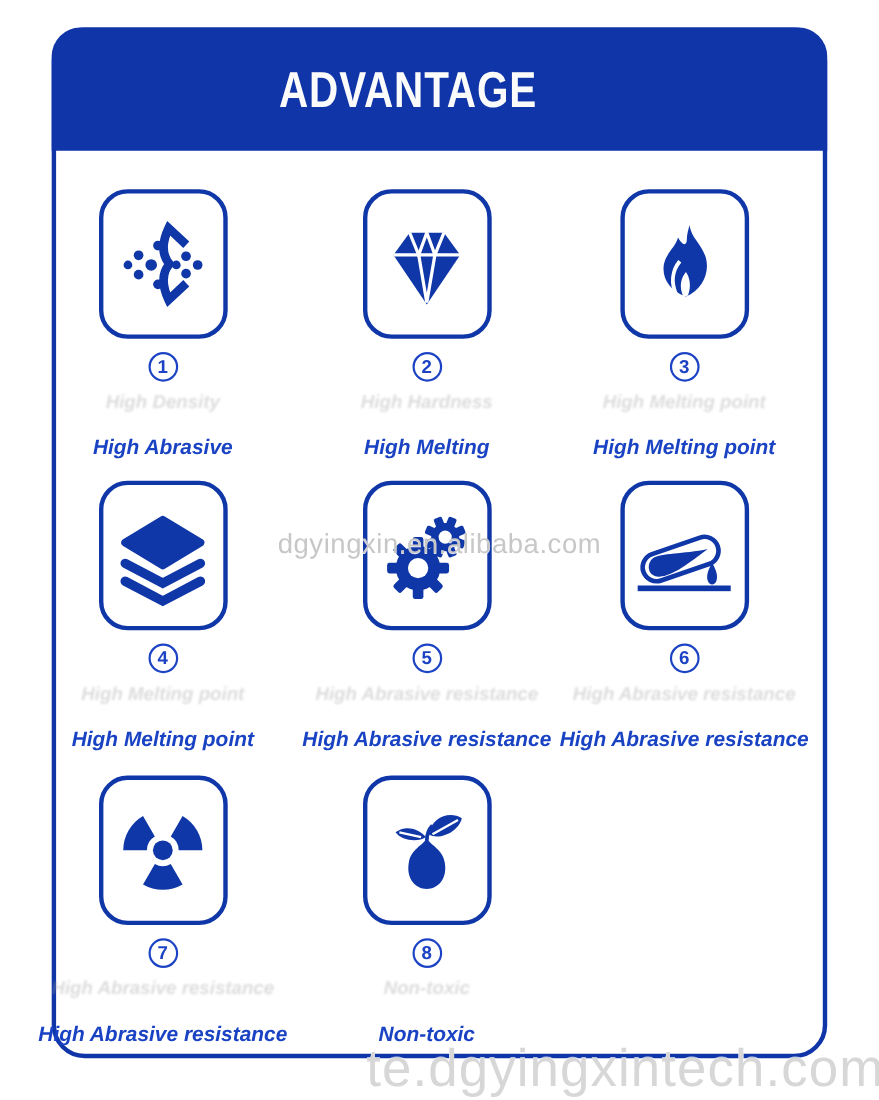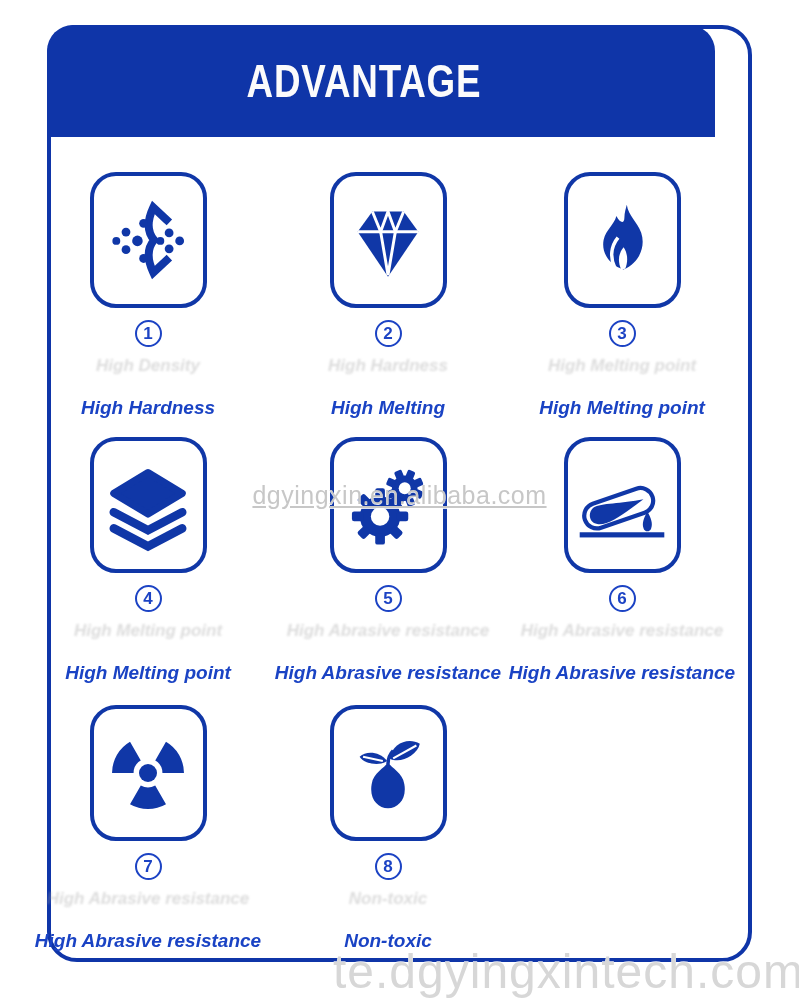--- a/index.html
+++ b/index.html
@@ -6,23 +6,23 @@
   .page {
     position:relative; width:799px; height:1000px; overflow:hidden;
     background:#ffffff; font-family:"Liberation Sans", sans-serif;
   }
   .card {
     position:absolute; left:47px; top:25px; width:705px; height:937px;
     border:4px solid #0f35a8; border-radius:30px; background:#ffffff;
     box-sizing:border-box; z-index:1;
   }
   .header {
-    position:absolute; left:47px; top:25px; width:644px; height:112px;
+    position:absolute; left:47px; top:25px; width:705px; height:112px;
     background:#0f35a8; border-radius:26px 26px 0 0;
-    display:flex; align-items:center; justify-content:center; z-index:2;padding-left:24px;
+    display:flex; align-items:center; justify-content:center; z-index:2;
   }
   .header-title {
     color:#fbfbfb; font-size:46px; font-weight:bold; letter-spacing:1px;
     transform:scaleX(.8) translateX(-36px); transform-origin:center;
     white-space:nowrap;
   }
   .cell {
     position:absolute; width:236px; display:flex; flex-direction:column;
     align-items:center; z-index:3;
   }
@@ -42,21 +42,21 @@
     font-size:17px; color:#9d9d9d; opacity:.35; filter:blur(1.2px);
     white-space:nowrap;
   }
   .lbl {
     margin-top:21px; font-style:italic; font-weight:bold; font-size:19px;
     color:#1a43c4; white-space:nowrap; height:22px;
   }
   .wm-center {
     position:absolute; left:50%; top:481px; transform:translateX(-50%);
     font-size:25px; color:#c7c7c7; letter-spacing:.5px; white-space:nowrap;
-    text-shadow:0 1px 0 rgba(255,255,255,.85); z-index:5;text-decoration:underline;
+    text-shadow:0 1px 0 rgba(255,255,255,.85); z-index:5;
   }
   .wm-bottom {
     position:absolute; left:333px; top:944px; font-size:48px; color:#d7d7d7;
     letter-spacing:1px; white-space:nowrap; z-index:6;
     text-shadow:0 1px 0 rgba(255,255,255,.95), 0 -1px 0 rgba(255,255,255,.7);
   }
   
   .r1 { top:172px; } .r2 { top:437px; } .r3 { top:705px; }
   .c1 { left:30px; } .c2 { left:270px; } .c3 { left:504px; }
   svg { display:block; }
@@ -89,21 +89,21 @@
             <circle cx="45" cy="71" r="5"></circle>
           <circle cx="64" cy="51" r="4.5"></circle>
             <circle cx="74" cy="42" r="5"></circle>
           <circle cx="74" cy="60" r="5"></circle>
             <circle cx="86" cy="51" r="5"></circle>
         </g>
       </svg>
     </div>
     <div class="num">1</div>
     <div class="ghost">High Density</div>
-    <div class="lbl">High Hardness</div>
+    <div class="lbl">High Abrasive</div>
   </div>
 
   <div class="cell r1 c2">
     <div class="tile">
       <svg viewBox="0 0 100 100" width="92" height="98">
         <polygon points="50,90 17,41 33,19 67,19 83,41" fill="#1037a7"></polygon>
         <g stroke="#ffffff" stroke-width="3.2" fill="none">
           <path d="M17,41 L83,41"></path>
           <path d="M33,19 L42,41 L50,19 L58,41 L67,19"></path>
           <path d="M42,41 L50,88 L58,41"></path>

